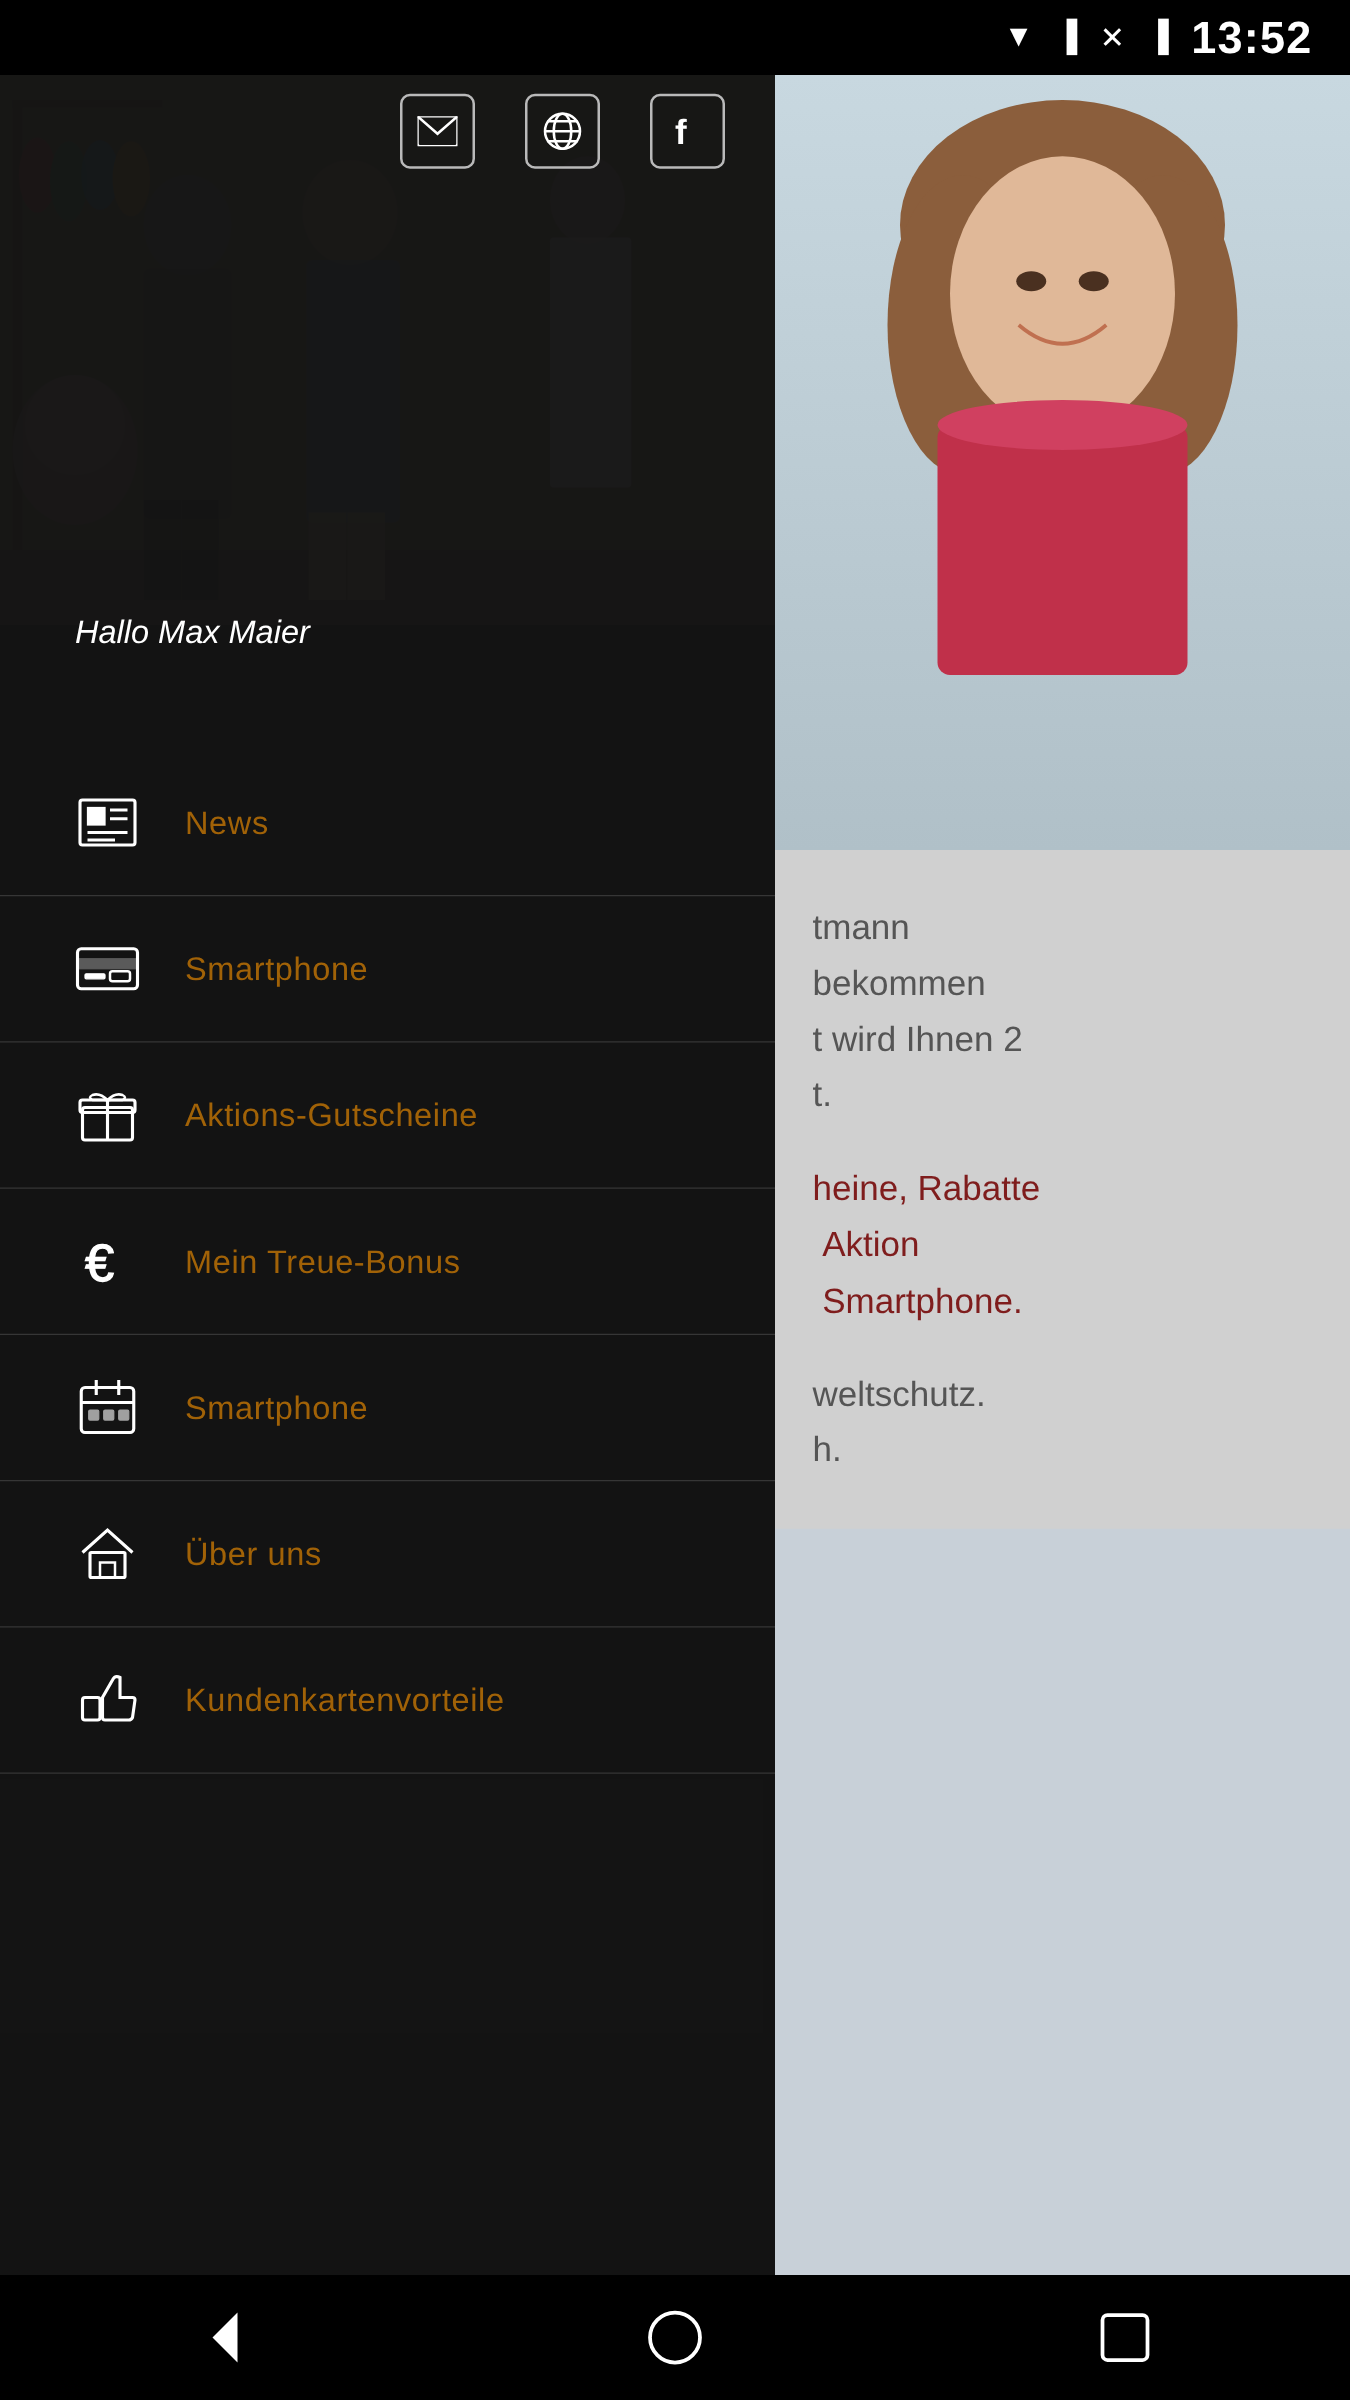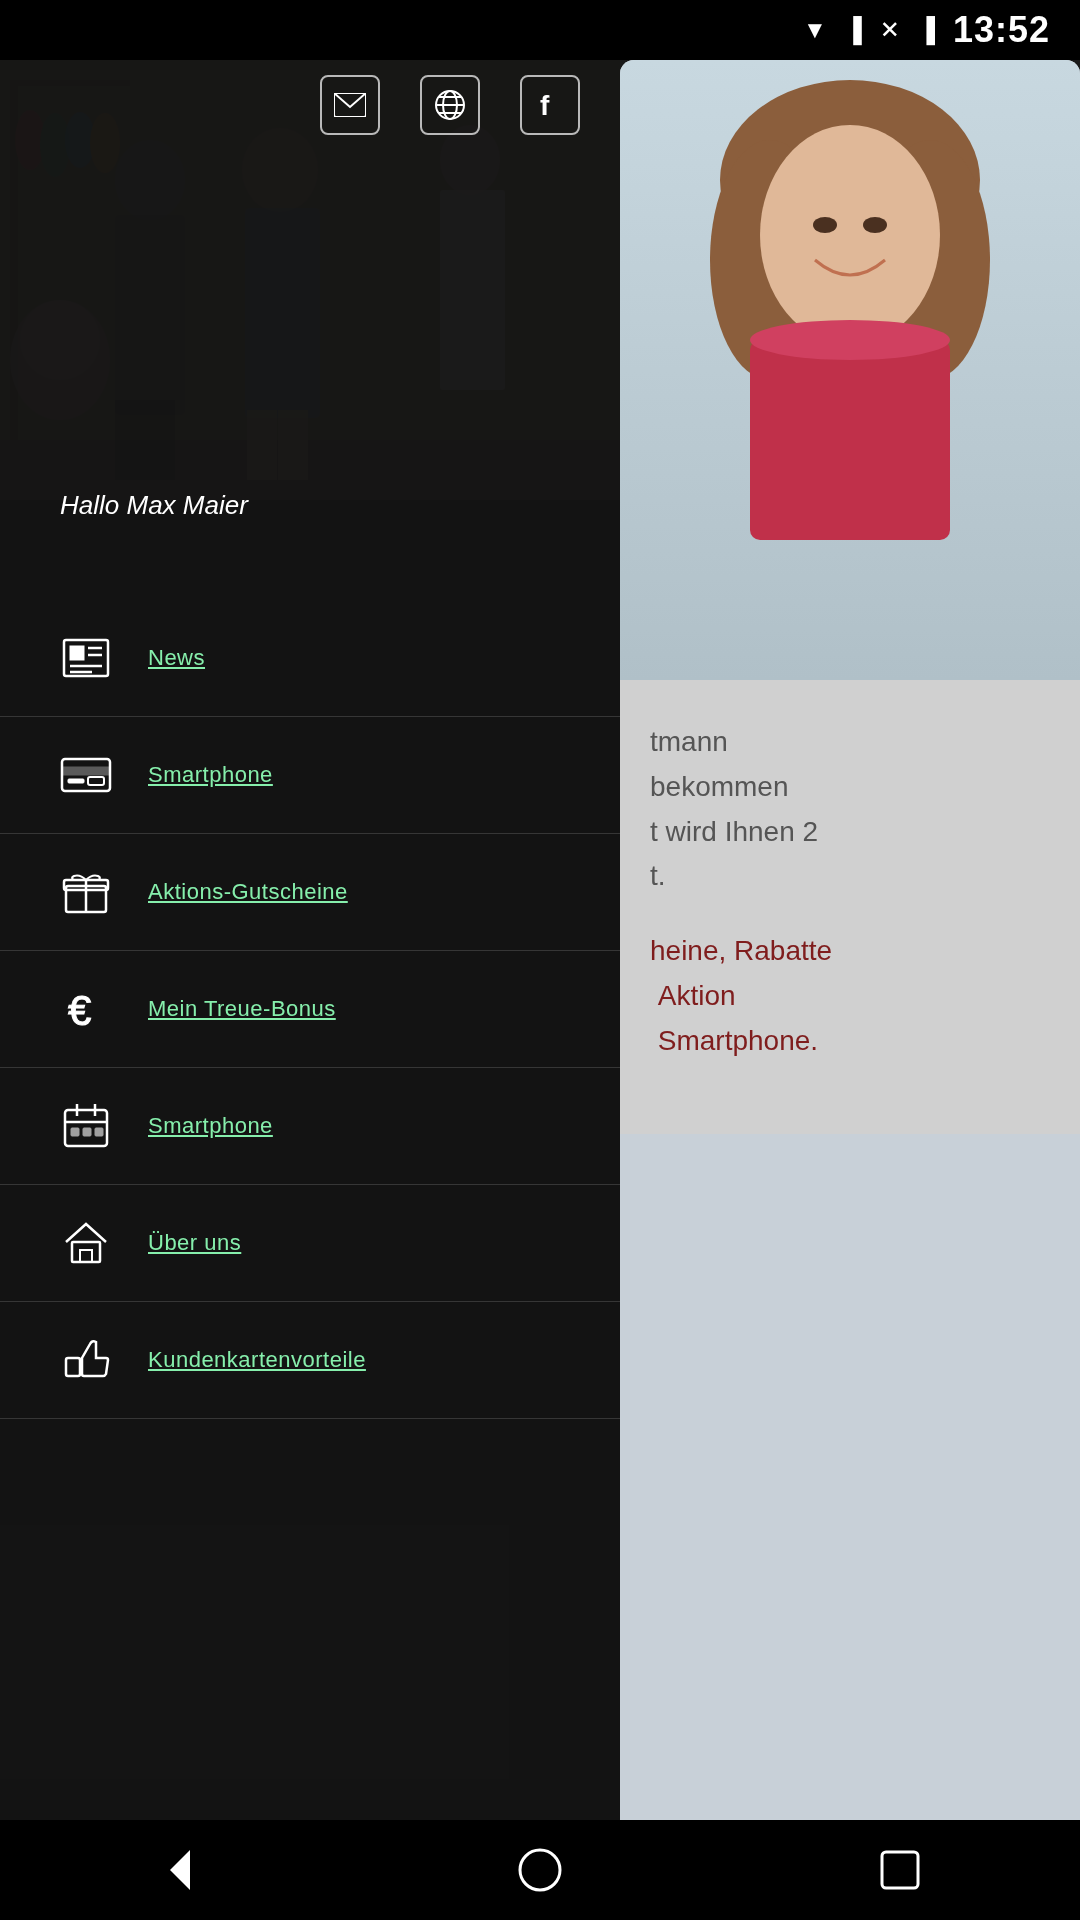--- a/index.html
+++ b/index.html
@@ -158,38 +158,36 @@
       justify-content: center;
       flex-shrink: 0;
     }
 
     .menu-icon svg {
       fill: #fff;
       stroke: #fff;
     }
 
     .menu-label {
-      color: #86efac;
-      font-size: 22px;
+      color: #a16207;
+      font-size: 26px;
       font-weight: 300;
       letter-spacing: 0.5px;
-      text-decoration: underline;
     }
 
     
     .main-content {
       position: absolute;
       top: 60px;
       left: 620px;
       width: 460px;
       height: 1860px;
       z-index: 1;
       background: #c8d0d8;
       overflow: hidden;
-      border-radius: 14px;
     }
 
     
     .nav-bar {
       position: absolute;
       bottom: 0;
       left: 0;
       width: 1080px;
       height: 100px;
       background: #000;
@@ -398,20 +396,21 @@
       <ellipse cx="255" cy="165" rx="12" ry="8" fill="#4a3020"></ellipse>
 
       <rect x="130" y="280" width="200" height="200" fill="#c0304a" rx="10"></rect>
       <ellipse cx="230" cy="280" rx="100" ry="20" fill="#d04060"></ellipse>
     </svg>
   </div>
 
   <div style="background:#d0d0d0; padding: 40px 30px; min-height:400px;">
     <p style="color:#555; font-size:28px; line-height:1.6; margin-bottom:30px;">tmann<br>bekommen<br>t wird Ihnen 2<br>t.</p>
     <p style="color:#7f1d1d; font-size:28px; line-height:1.6; margin-bottom:30px;">heine, Rabatte<br>&nbsp;Aktion<br>&nbsp;Smartphone.</p>
+    <p style="color:#555; font-size:28px; line-height:1.6;">weltschutz.<br>h.</p>
   </div>
 </div>
 
 <div class="nav-bar">
   <div class="nav-btn">
     <svg width="50" height="50" viewBox="0 0 50 50">
       <polygon points="35,5 15,25 35,45" fill="white"></polygon>
     </svg>
   </div>
   <div class="nav-btn">

